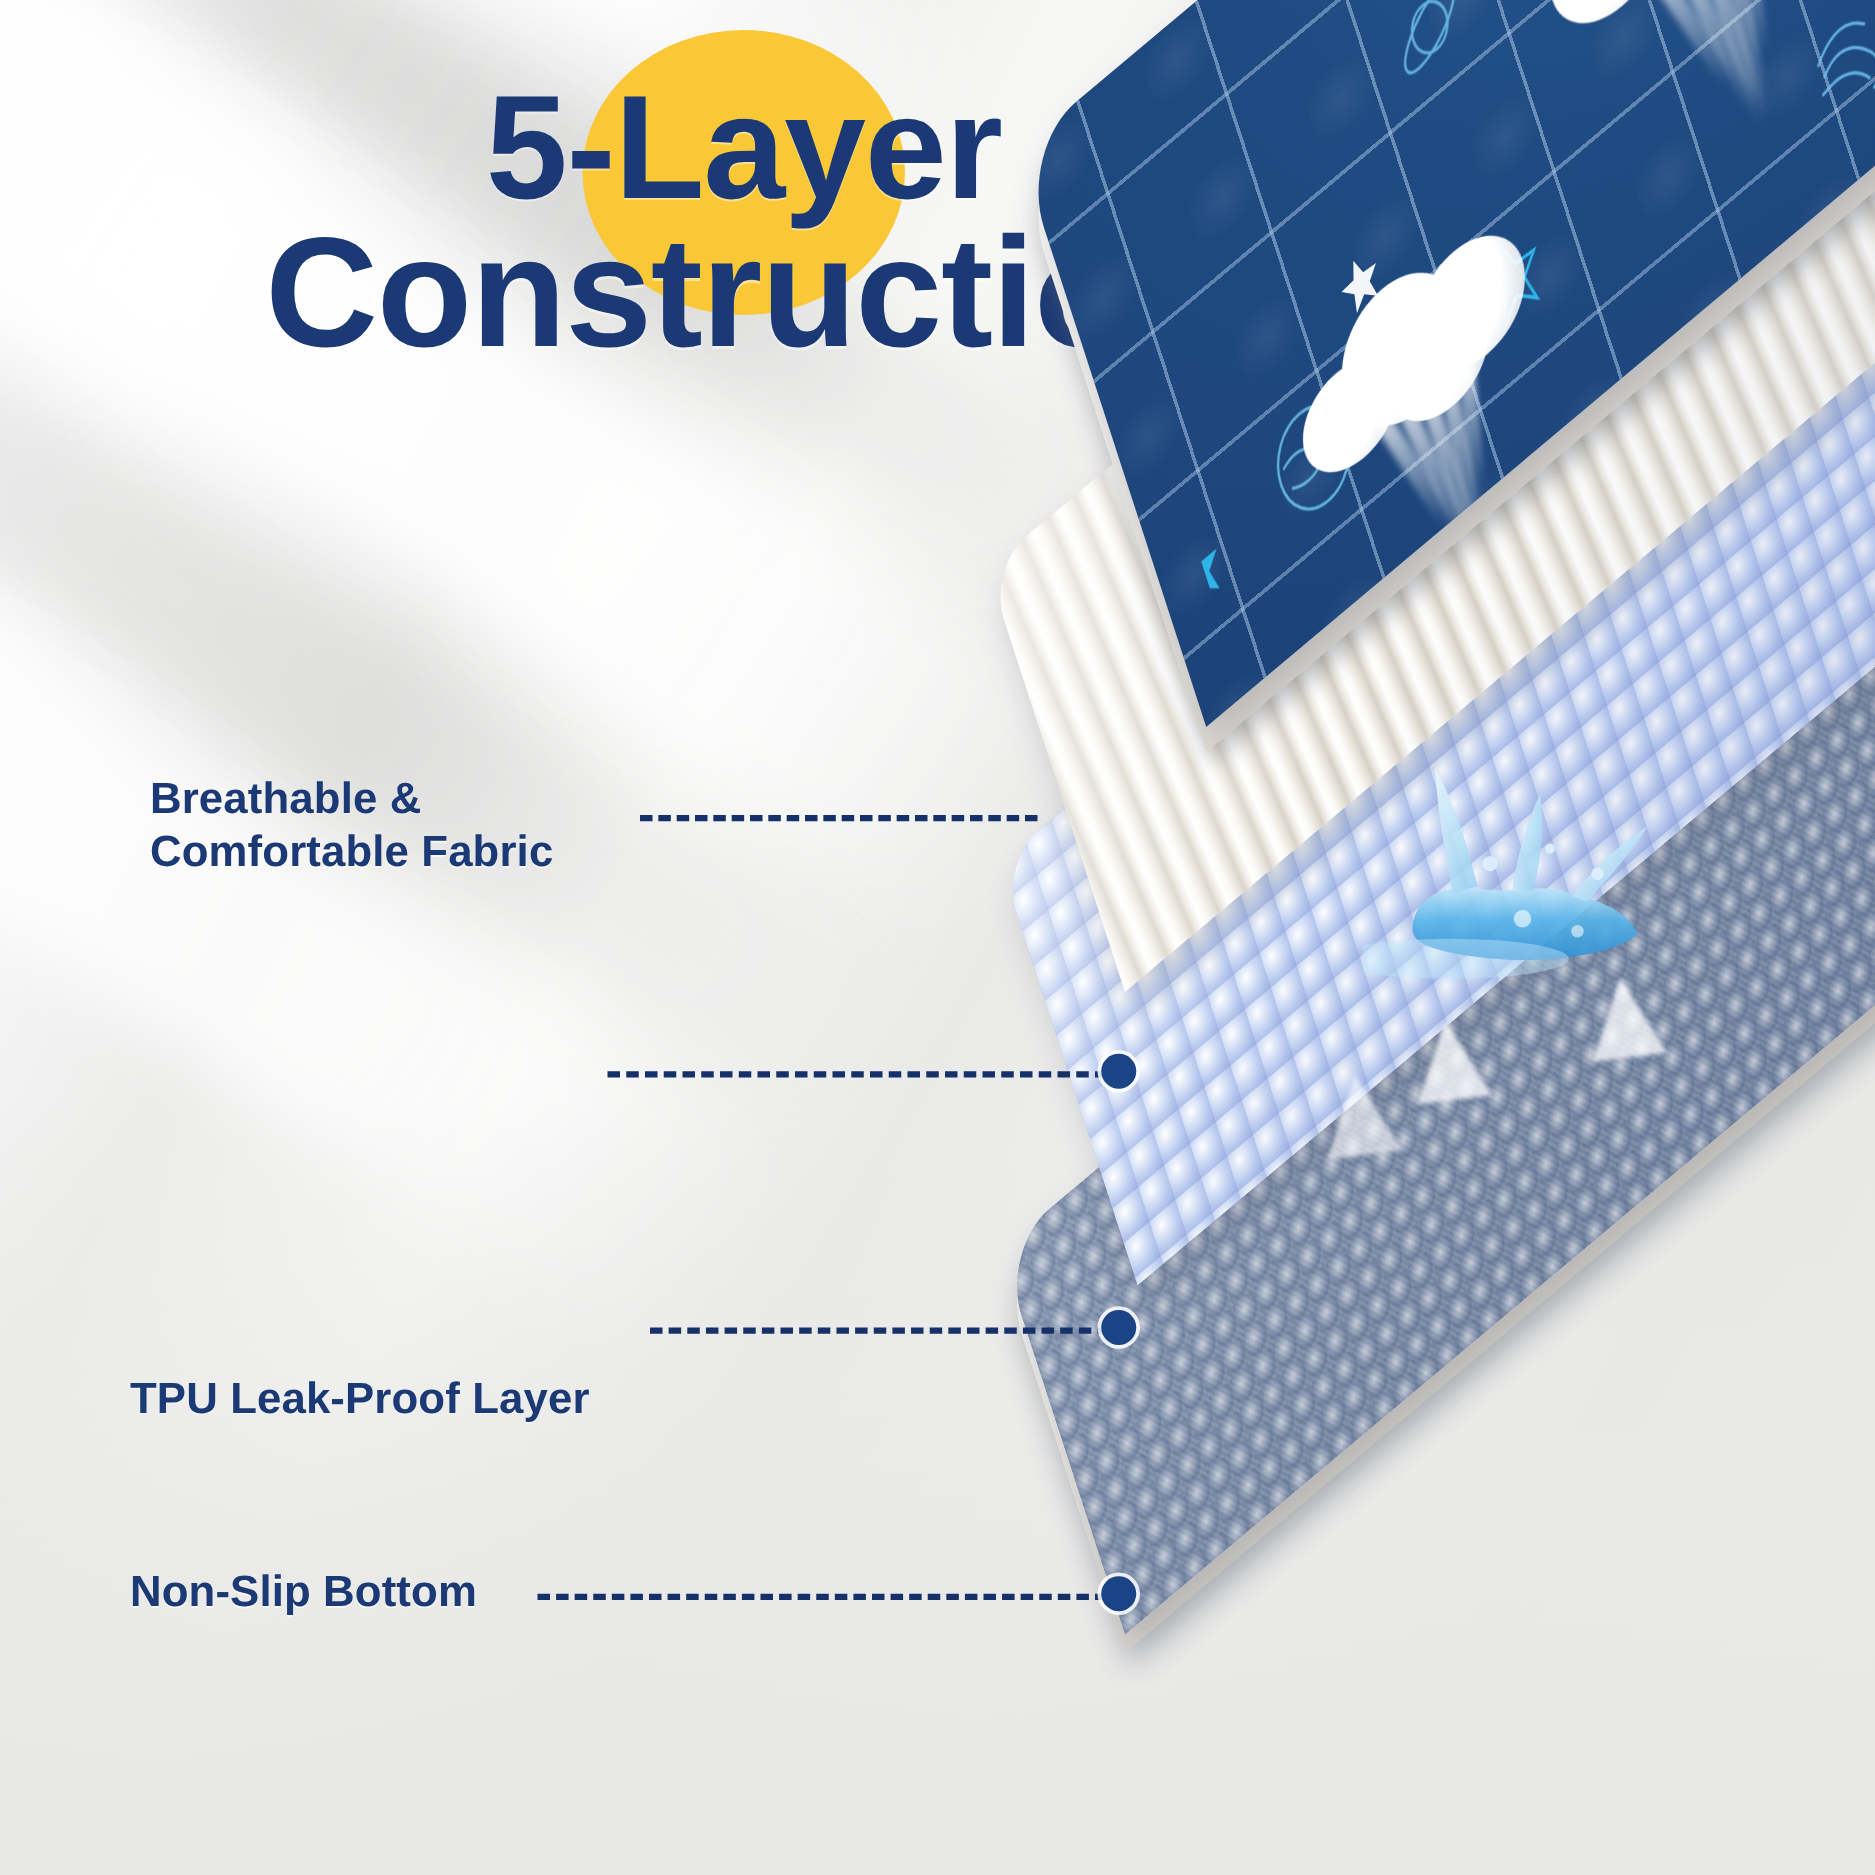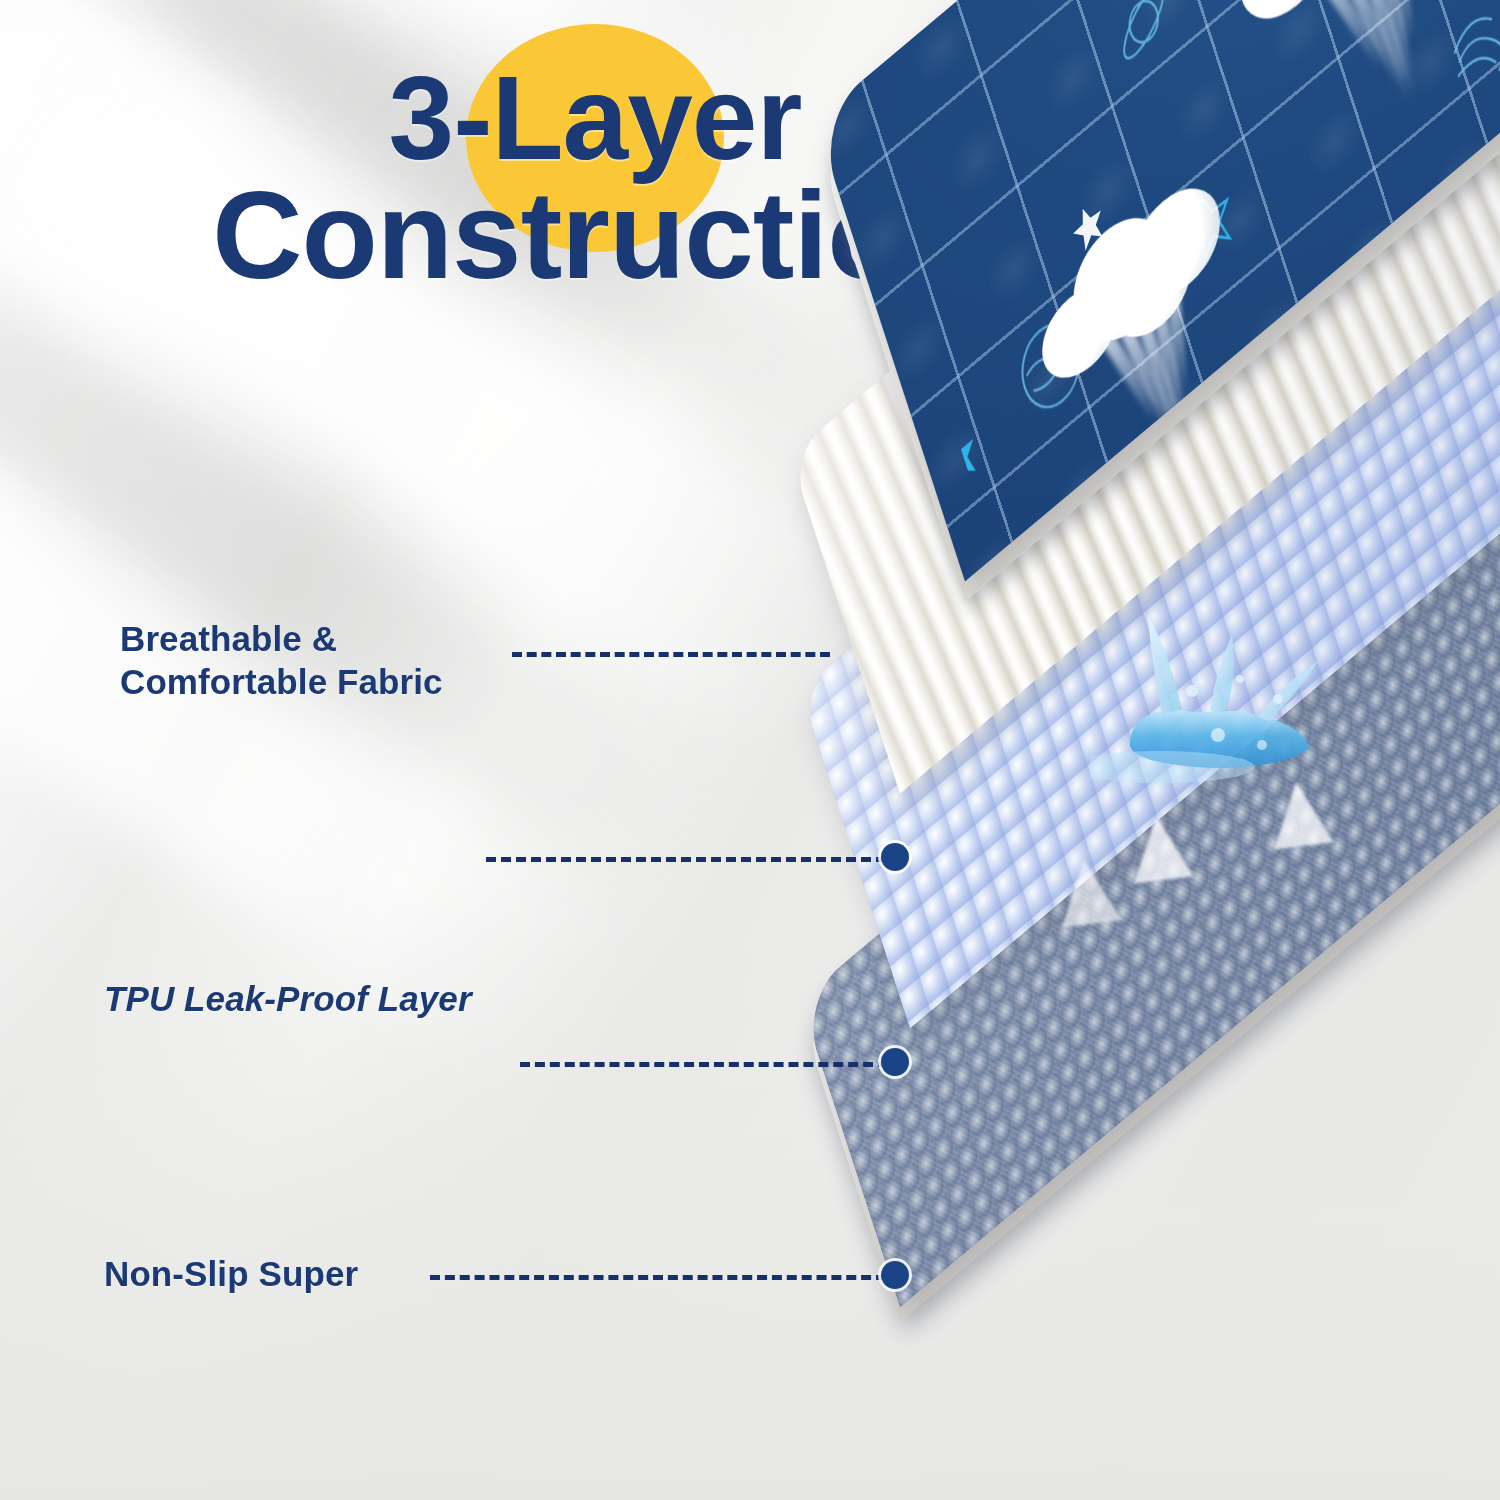--- a/index.html
+++ b/index.html
@@ -96,21 +96,21 @@
     color: #1b3a75;
     font-weight: 800;
     font-size: 35px;
     line-height: 1.22;
     letter-spacing: 0.1px;
     text-shadow: 0 1px 0 rgba(255,255,255,.6);
     white-space: pre-line;
   }
   .lbl-1 { left: 104px; top: 618px; margin-left: 16px; }
   .lbl-2 { left: 104px; top: 828px; }
-  .lbl-3 { left: 104px; top: 978px; font-style: italic; }
+  .lbl-3 { left: 104px; top: 1098px; }
   .lbl-4 { left: 104px; top: 1253px; }
 
   
   .leader {
     position: absolute;
     height: 0;
     border-top: 5px dashed #16306a;
   }
   .ld-1 { left: 512px; top: 652px; width: 318px; }
   .ld-2 { left: 486px; top: 857px; width: 400px; }
@@ -299,21 +299,21 @@
   <div class="bg-base"></div>
   <div class="streak streak-a"></div>
   <div class="streak streak-b"></div>
   <div class="streak streak-c"></div>
   <div class="streak streak-d"></div>
   <div class="streak streak-e"></div>
   <div class="bg-fade-bottom"></div>
 
   <div class="yellow-dot"></div>
   <div class="title">
-    <span class="l1">3-Layer</span>
+    <span class="l1">5-Layer</span>
     <span class="l2">Construction</span>
   </div>
 
   <div class="stack">
 
     <div class="wrap-bot">
       <div class="bot-edge" style="top:14px;"></div>
       <div class="bot-sheet"></div>
     </div>
 
@@ -441,17 +441,17 @@
 Comfortable Fabric</div>
   <div class="leader ld-1"></div>
 
   <div class="leader ld-2"></div>
   <div class="enddot ed-2"></div>
 
   <div class="lbl lbl-3">TPU Leak-Proof Layer</div>
   <div class="leader ld-3"></div>
   <div class="enddot ed-3"></div>
 
-  <div class="lbl lbl-4">Non-Slip Super</div>
+  <div class="lbl lbl-4">Non-Slip Bottom</div>
   <div class="leader ld-4"></div>
   <div class="enddot ed-4"></div>
 
 </div>
 
 </body></html>

